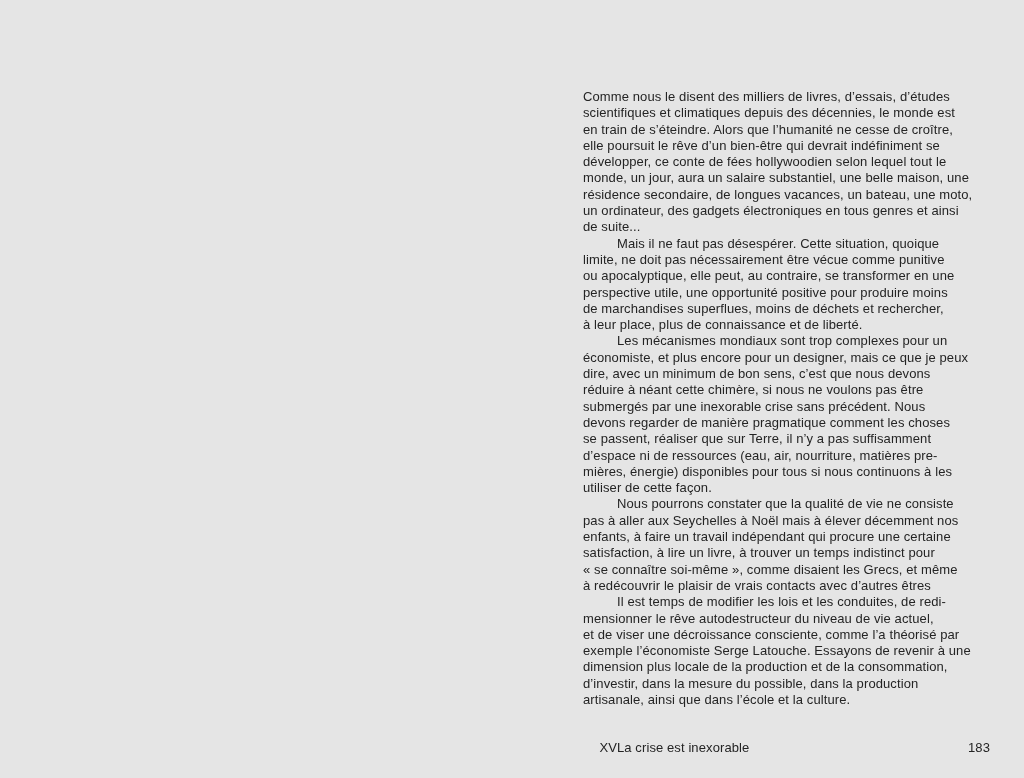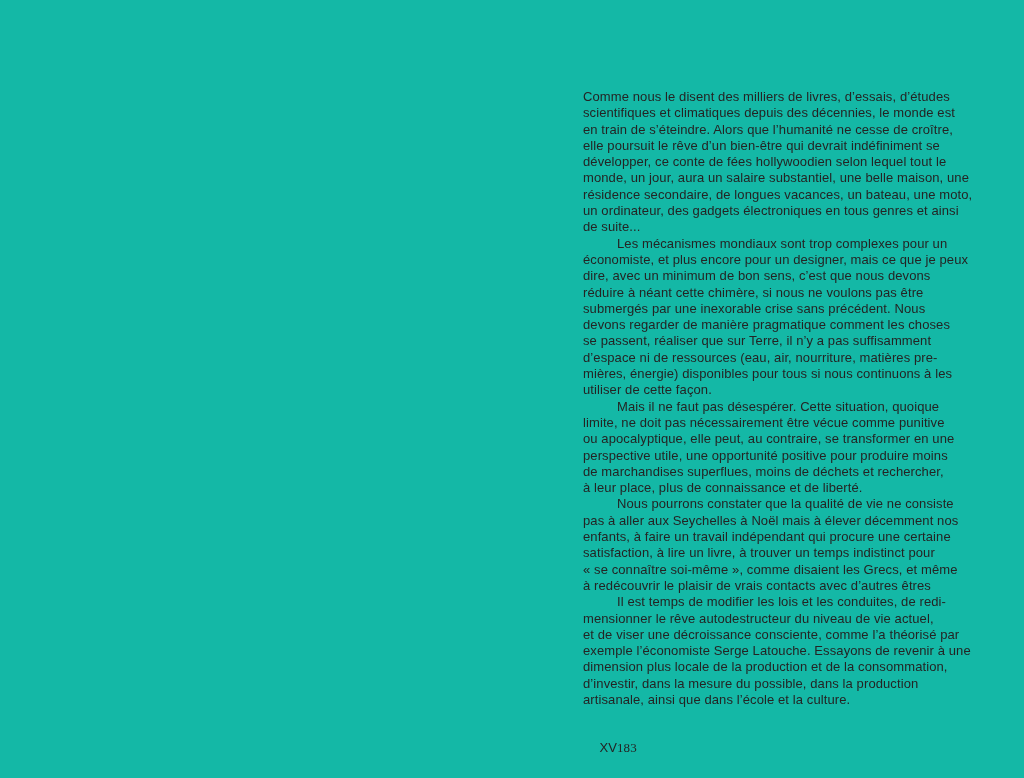--- a/index.html
+++ b/index.html
@@ -4,21 +4,21 @@
 <style>
   html, body {
     margin: 0;
     padding: 0;
     background: #ffffff;
   }
   .page {
     position: relative;
     width: 1024px;
     height: 778px;
-    background: #14b8a6;
+    background: #e5e5e5;
     overflow: hidden;
     font-family: "Liberation Sans", "DejaVu Sans", sans-serif;
     color: #242424;
   }
   .text-block {
     position: absolute;
     left: 583px;
     top: 89px;
     width: 412px;
   }
@@ -49,67 +49,67 @@
     width: 34px;
     flex: 0 0 34px;
     text-align: right;
   }
   .chapter-title {
     flex: 1 1 auto;
   }
   .page-number {
     flex: 0 0 auto;
     text-align: center;
-    font-family: Liberation Serif, serif;
   }
 </style>
 </head>
 <body>
 
 <div class="page">
 
   <main class="text-block">
     <p class="para first">Comme nous le disent des milliers de livres, d’essais, d’études
 scientifiques et climatiques depuis des décennies, le monde est
 en train de s’éteindre. Alors que l’humanité ne cesse de croître,
 elle poursuit le rêve d’un bien-être qui devrait indéfiniment se
 développer, ce conte de fées hollywoodien selon lequel tout le
 monde, un jour, aura un salaire substantiel, une belle maison, une
 résidence secondaire, de longues vacances, un bateau, une moto,
 un ordinateur, des gadgets électroniques en tous genres et ainsi
 de suite...</p>
+    <p class="para">Mais il ne faut pas désespérer. Cette situation, quoique
+limite, ne doit pas nécessairement être vécue comme punitive
+ou apocalyptique, elle peut, au contraire, se transformer en une
+perspective utile, une opportunité positive pour produire moins
+de marchandises superflues, moins de déchets et rechercher,
+à leur place, plus de connaissance et de liberté.</p>
     <p class="para">Les mécanismes mondiaux sont trop complexes pour un
 économiste, et plus encore pour un designer, mais ce que je peux
 dire, avec un minimum de bon sens, c’est que nous devons
 réduire à néant cette chimère, si nous ne voulons pas être
 submergés par une inexorable crise sans précédent. Nous
 devons regarder de manière pragmatique comment les choses
 se passent, réaliser que sur Terre, il n’y a pas suffisamment
 d’espace ni de ressources (eau, air, nourriture, matières pre-
 mières, énergie) disponibles pour tous si nous continuons à les
 utiliser de cette façon.</p>
-    <p class="para">Mais il ne faut pas désespérer. Cette situation, quoique
-limite, ne doit pas nécessairement être vécue comme punitive
-ou apocalyptique, elle peut, au contraire, se transformer en une
-perspective utile, une opportunité positive pour produire moins
-de marchandises superflues, moins de déchets et rechercher,
-à leur place, plus de connaissance et de liberté.</p>
     <p class="para">Nous pourrons constater que la qualité de vie ne consiste
 pas à aller aux Seychelles à Noël mais à élever décemment nos
 enfants, à faire un travail indépendant qui procure une certaine
 satisfaction, à lire un livre, à trouver un temps indistinct pour
 « se connaître soi-même », comme disaient les Grecs, et même
 à redécouvrir le plaisir de vrais contacts avec d’autres êtres</p>
     <p class="para">Il est temps de modifier les lois et les conduites, de redi-
 mensionner le rêve autodestructeur du niveau de vie actuel,
 et de viser une décroissance consciente, comme l’a théorisé par
 exemple l’économiste Serge Latouche. Essayons de revenir à une
 dimension plus locale de la production et de la consommation,
 d’investir, dans la mesure du possible, dans la production
 artisanale, ainsi que dans l’école et la culture.</p>
   </main>
 
   <footer class="page-footer">
     <span class="chapter-number">XV</span>
+    <span class="chapter-title">La crise est inexorable</span>
     <span class="page-number">183</span>
   </footer>
 
 </div>
 
 </body></html>

